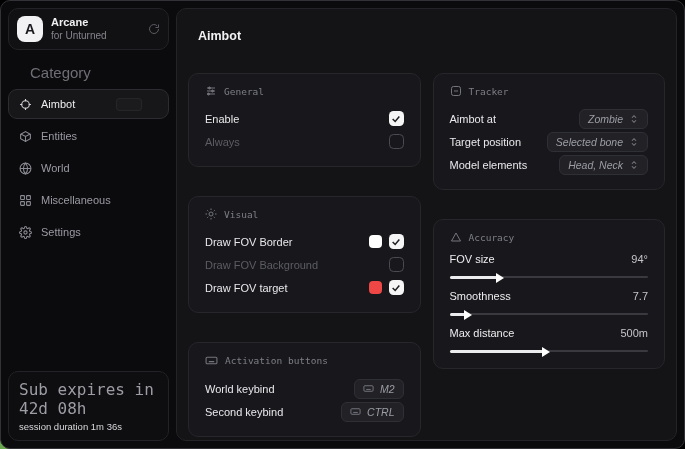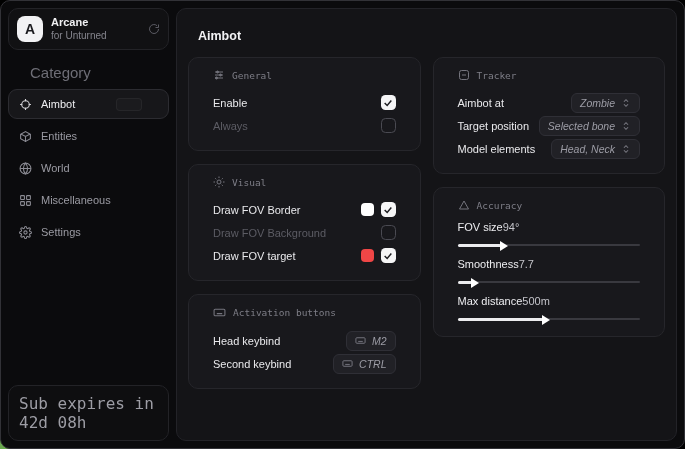--- a/index.html
+++ b/index.html
@@ -36,42 +36,42 @@
                     padding:8px 10px; background:#0e0e10; }
   .foot1 { font-family:"DejaVu Sans Mono", monospace; font-size:16px; color:#9d9da5; }
   .foot2 { font-size:9.5px; color:#d9d9de; margin-top:3px; }
 
   
   .main { position:absolute; left:175px; top:7px; right:7px; bottom:7px; background:#141417;
           border:1px solid #232328; border-radius:10px; padding:11px 11px; overflow:hidden; }
   .page-title { color:#f2f2f4; font-size:12.5px; font-weight:bold; margin:9px 0 14px 10px; }
   .columns { display:flex; gap:12px; align-items:flex-start; }
   .col { flex:1; display:flex; flex-direction:column; gap:13px; min-width:0; }
-  .card { background:#18181c; border:1px solid #26262b; border-radius:10px; padding:11px 24px 13px; }
+  .card { background:#18181c; border:1px solid #26262b; border-radius:10px; padding:11px 16px 13px;margin-top:16px; }
   .card-header { display:flex; align-items:center; gap:7px; color:#7e7e87;
                  font-family:"DejaVu Sans Mono", monospace; font-size:9.5px; margin-bottom:10px; }
   .card-header .hicon { display:flex; color:#74747d; }
   .row { display:flex; align-items:center; justify-content:space-between; min-height:23px; }
   .row-label { color:#e9e9ec; font-size:11px; }
   .row-label.dim { color:#5c5c64; }
   .row-right { display:flex; align-items:center; gap:7px; }
 
   .checkbox { width:15px; height:15px; border-radius:4.5px; display:flex; align-items:center;
               justify-content:center; cursor:pointer; }
   .checkbox.checked { background:#f5f5f6; color:#1c1c20; }
   .checkbox.unchecked { border:1.5px solid #4a4a52; background:transparent; }
   .swatch { width:13px; height:13px; border-radius:4px; cursor:pointer; }
 
   .chip { display:inline-flex; align-items:center; gap:6px; background:#212126;
           border:1px solid #2f2f36; border-radius:6px; padding:3px 8px; color:#9d9da6;
           font-size:10.5px; cursor:pointer; white-space:nowrap;font-style:italic; }
   .chip .cicon { display:flex; color:#7b7b84; }
 
   .slider-row { margin-top:2px; margin-bottom:9px; }
-  .slider-head { display:flex; justify-content:flex-start; align-items:center; margin-bottom:7px; }
+  .slider-head { display:flex; justify-content:space-between; align-items:center; margin-bottom:7px; }
   .slider-label { color:#ededf0; font-size:11px; }
   .slider-value { color:#c4c4ca; font-size:11px; }
   .slider-track { position:relative; height:9px; cursor:pointer; }
   .slider-track::before { content:""; position:absolute; left:0; right:0; top:4px; height:2px;
                           background:#39393f; border-radius:2px; }
   .slider-fill { position:absolute; left:0; top:3.5px; height:3px; background:#ececee; border-radius:2px; }
   .slider-thumb { position:absolute; right:-7px; top:-2.5px; width:0; height:0;
                   border-left:8px solid #fff; border-top:5px solid transparent;
                   border-bottom:5px solid transparent; }
 </style>
@@ -156,20 +156,21 @@
               <circle cx="12" cy="12" r="3"></circle>
                 <path d="M19.4 15a1.7 1.7 0 0 0 .3 1.9l.1.1a2 2 0 1 1-2.8 2.8l-.1-.1a1.7 1.7 0 0 0-1.9-.3 1.7 1.7 0 0 0-1 1.5V21a2 2 0 1 1-4 0v-.1a1.7 1.7 0 0 0-1-1.5 1.7 1.7 0 0 0-1.9.3l-.1.1a2 2 0 1 1-2.8-2.8l.1-.1a1.7 1.7 0 0 0 .3-1.9 1.7 1.7 0 0 0-1.5-1H3a2 2 0 1 1 0-4h.1a1.7 1.7 0 0 0 1.5-1 1.7 1.7 0 0 0-.3-1.9l-.1-.1a2 2 0 1 1 2.8-2.8l.1.1a1.7 1.7 0 0 0 1.9.3h.1a1.7 1.7 0 0 0 1-1.5V3a2 2 0 1 1 4 0v.1a1.7 1.7 0 0 0 1 1.5h.1a1.7 1.7 0 0 0 1.9-.3l.1-.1a2 2 0 1 1 2.8 2.8l-.1.1a1.7 1.7 0 0 0-.3 1.9v.1a1.7 1.7 0 0 0 1.5 1H21a2 2 0 1 1 0 4h-.1a1.7 1.7 0 0 0-1.5 1z"></path>
             </svg>
           </span>
           <span>Settings</span>
         </div>
       </div>
 
       <div class="sidebar-footer">
         <div class="foot1">Sub expires in 42d 08h</div>
+        <div class="foot2">session duration 1m 36s</div>
       </div>
     </div>
 
     <div class="main">
       <div class="page-title">Aimbot</div>
 
       <div class="columns">
 
         <div class="col">
 
@@ -254,21 +255,21 @@
                     <line x1="6" y1="10" x2="6" y2="10"></line>
                     <line x1="10" y1="10" x2="10" y2="10"></line>
                     <line x1="14" y1="10" x2="14" y2="10"></line>
                     <line x1="18" y1="10" x2="18" y2="10"></line>
                     <line x1="7" y1="14" x2="17" y2="14"></line>
                 </svg>
               </span>
               <span>Activation buttons</span>
             </div>
             <div class="row">
-              <span class="row-label">Head keybind</span>
+              <span class="row-label">World keybind</span>
               <span class="chip">
                 <span class="cicon">
                   <svg width="11" height="11" viewBox="0 0 24 24" fill="none" stroke="currentColor" stroke-width="2">
                       <rect x="2" y="6" width="20" height="12" rx="2"></rect>
                       <line x1="7" y1="14" x2="17" y2="14"></line>
                     </svg>
                 </span>
                 <span>M2</span>
               </span>
             </div>

